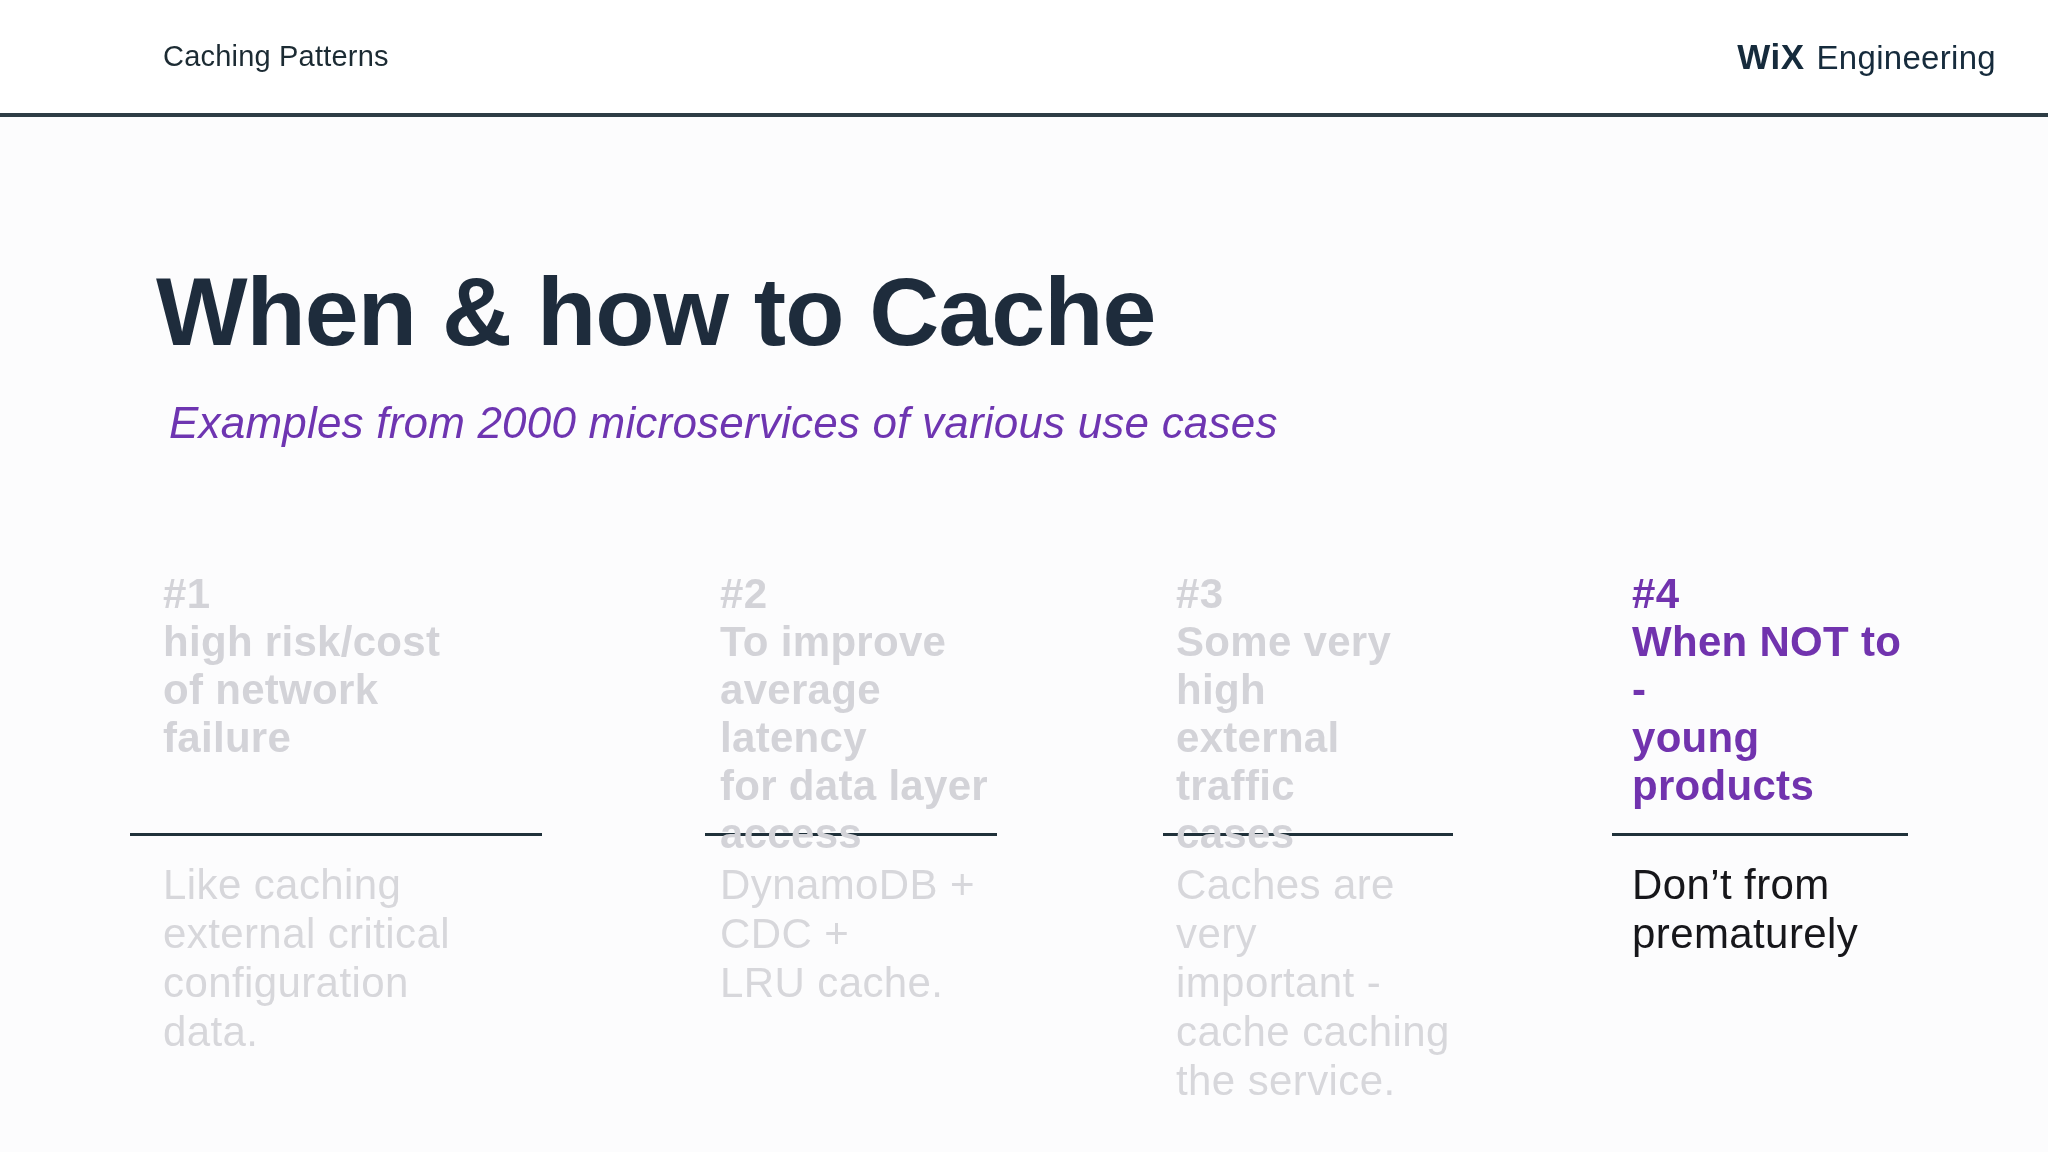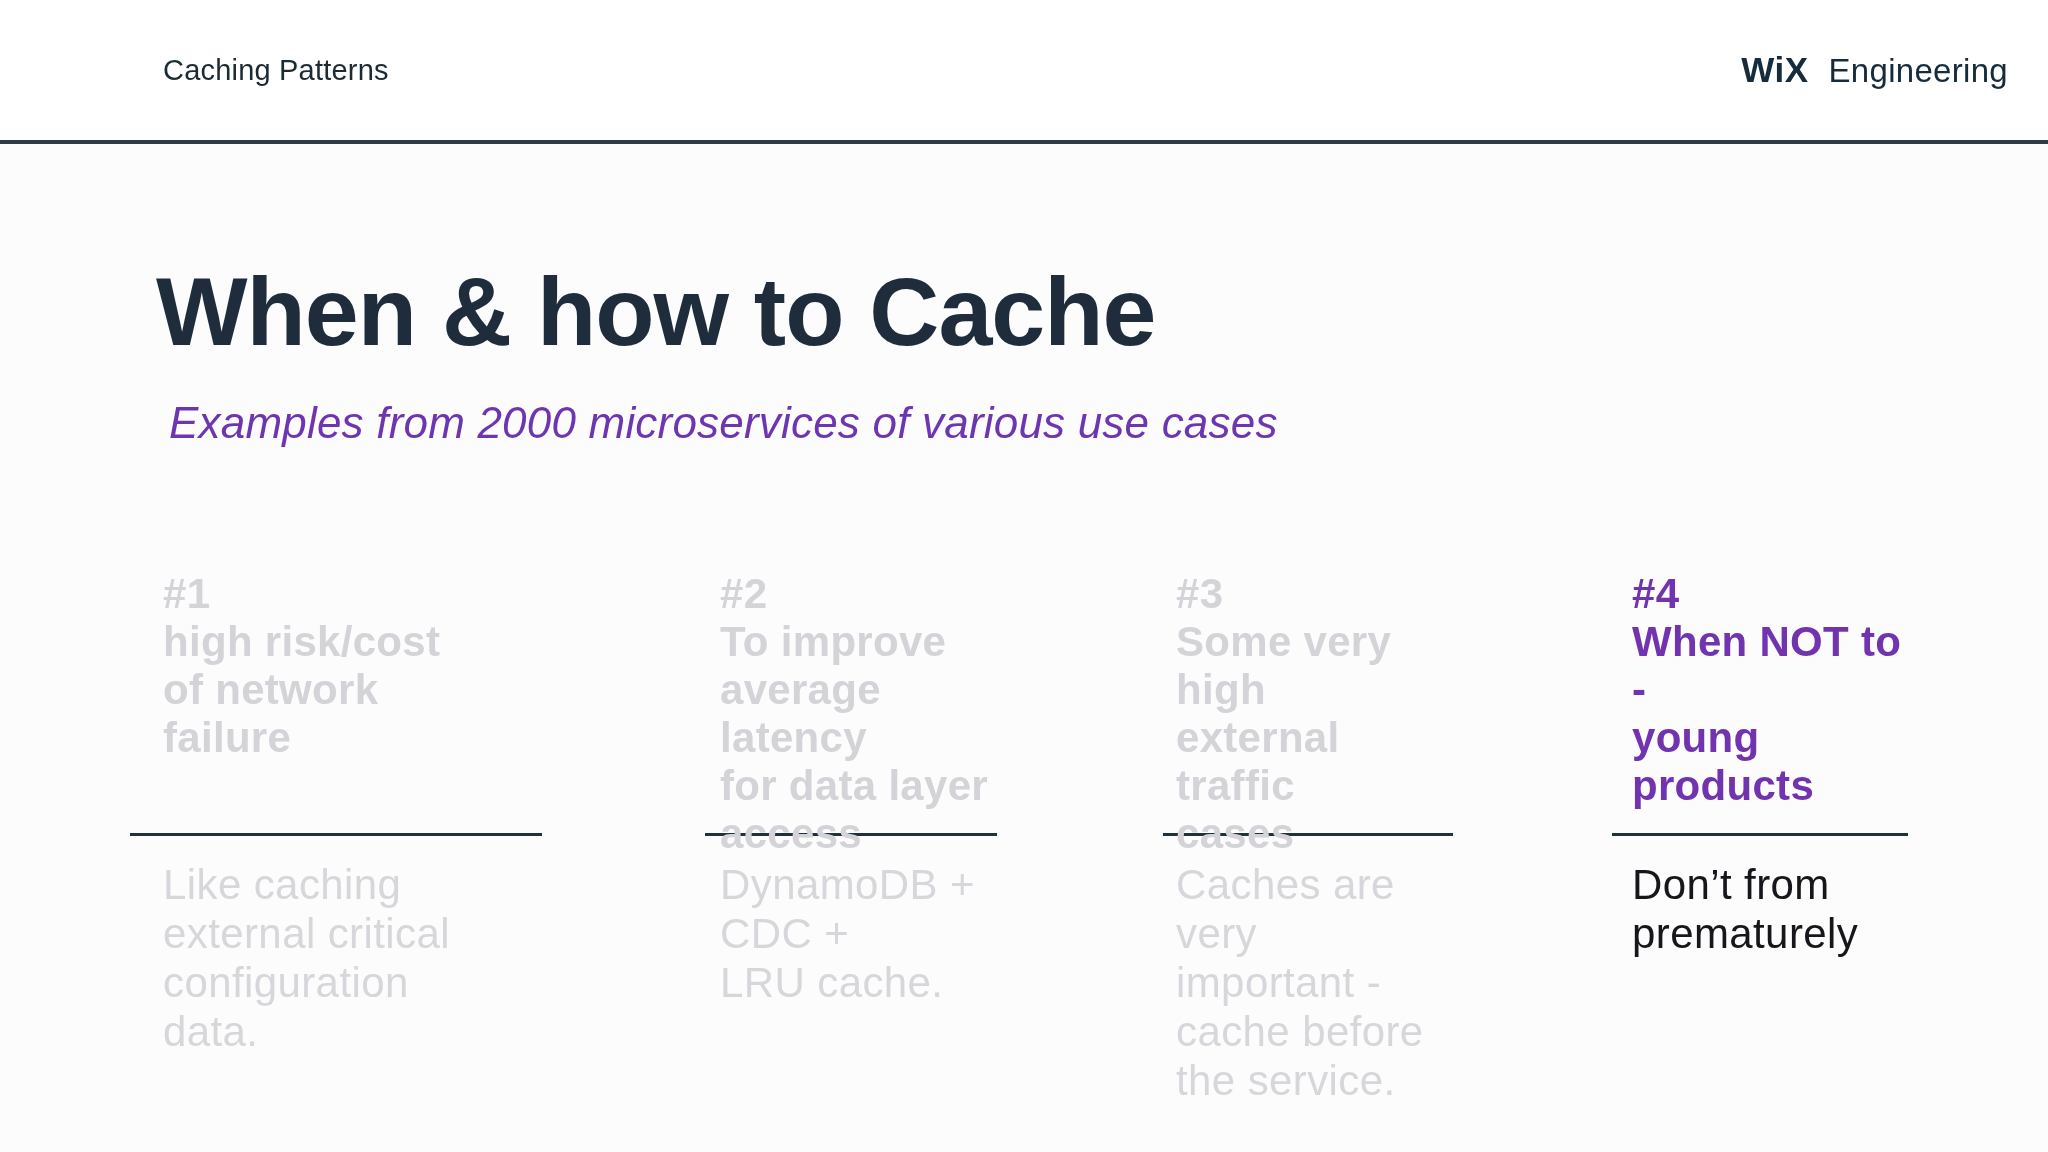--- a/index.html
+++ b/index.html
@@ -19,30 +19,30 @@
     width: 2048px; height: 1152px;
     font-family: "Liberation Sans", "DejaVu Sans", sans-serif;
     background: var(--page-bg);
     overflow: hidden;
   }
   .stage { position: relative; width: 2048px; height: 1152px; background: var(--page-bg); }
 
   
   .topbar {
     position: absolute; top: 0; left: 0; right: 0;
-    height: 144px;
+    height: 117px;
     background: var(--header-bg);
     border-bottom: 4px solid var(--header-border);
     display: flex; align-items: center; justify-content: space-between;
-    padding: 0 40px 0 163px;
+    padding: 0 52px 0 163px;
   }
   .doc-title {
     font-size: 29px; color: #1C2B33; letter-spacing: 0.2px;
   }
-  .brand { display: flex; align-items: baseline; gap: 10px; color: #162B3C; }
+  .brand { display: flex; align-items: baseline; gap: 2px; color: #162B3C; }
   .brand .wix { font-size: 35px; font-weight: 800; letter-spacing: 0.5px; }
   .brand .eng { font-size: 33px; font-weight: 400; letter-spacing: 0.3px; margin-left: 10px; }
 
   
   .slide-title {
     position: absolute; left: 156px; top: 256px;
     font-size: 97px; font-weight: 800; line-height: 1.15;
     color: var(--title-navy); letter-spacing: -1px;
   }
   .slide-subtitle {
@@ -128,21 +128,21 @@
     </div>
 
     <div class="column col-3">
       <div class="col-heading">#3
 Some very high
 external traffic
 cases</div>
       <div class="col-divider"></div>
       <div class="col-body">Caches are very
 important -
-cache before
+cache caching
 the service.</div>
     </div>
 
     <div class="column col-4 highlight">
       <div class="col-heading">#4
 When NOT to -
 young products</div>
       <div class="col-divider"></div>
       <div class="col-body">Don’t from
 prematurely</div>

